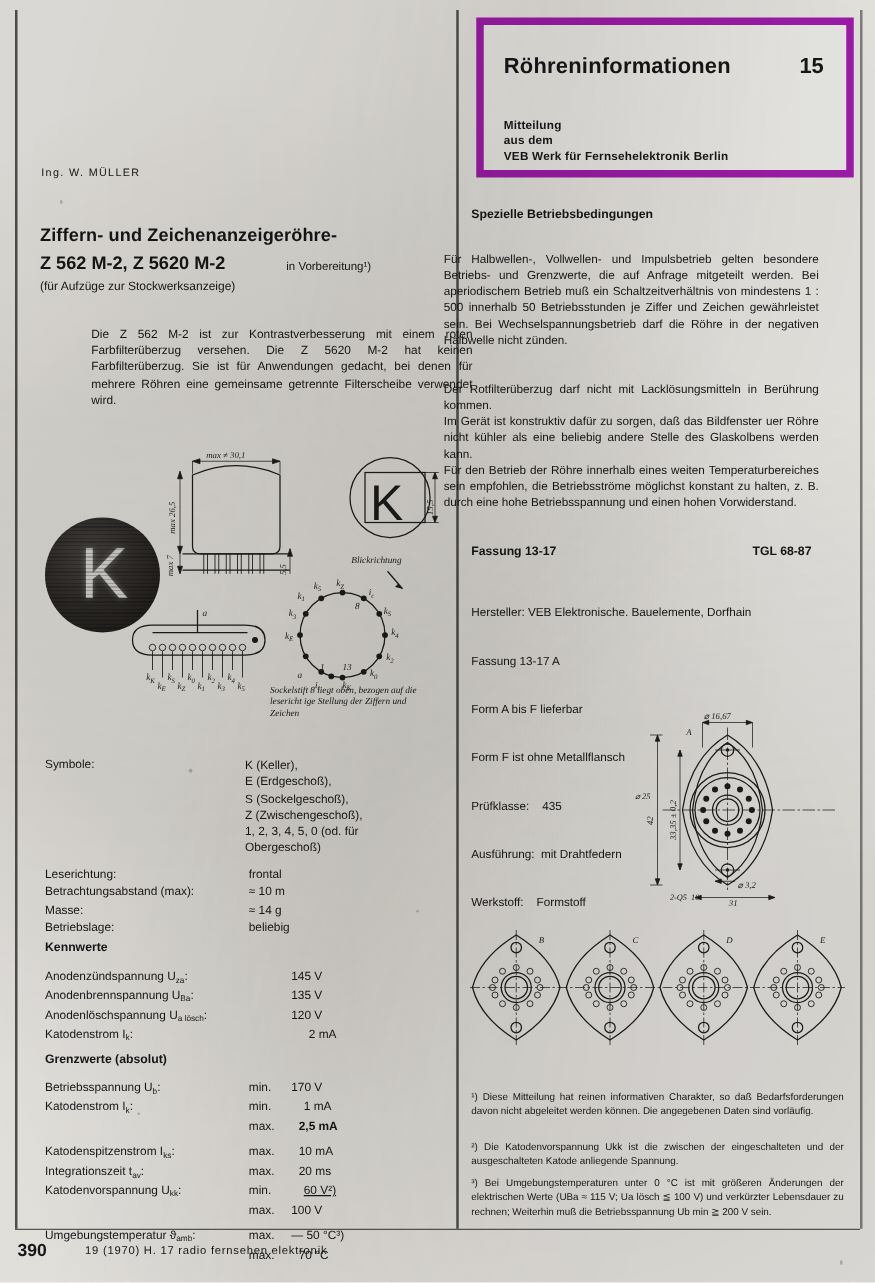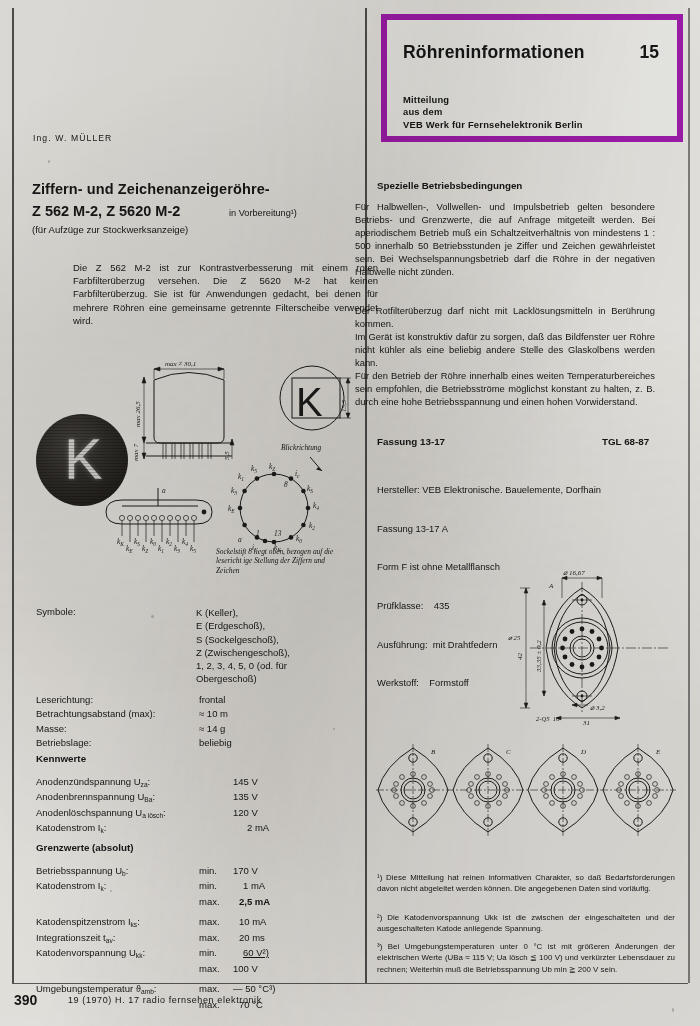--- a/index.html
+++ b/index.html
@@ -361,32 +361,33 @@
       <td class="v" style="padding-top:6px;">— 50 °C³)</td>
     </tr>
     <tr>
       <td class="k"><span></span></td>
       <td class="q">max.</td>
       <td class="v" style="padding-left:6px;">70 °C</td>
     </tr>
   </tbody>
     </table>
 
-  <div class="h-sec" style="left:377px;top:180px;">Spezielle Betriebsbedingungen</div>
+  <div class="h-sec" style="left:377px;top:166px;">Spezielle Betriebsbedingungen</div>
   <div class="rcol" style="top:200px;">Für Halbwellen-, Vollwellen- und Impulsbetrieb gelten besondere Betriebs- und Grenzwerte, die auf Anfrage mitgeteilt werden. Bei aperiodischem Betrieb muß ein Schaltzeitverhältnis von mindestens 1 : 500 innerhalb 50 Betriebsstunden je Ziffer und Zeichen gewährleistet sein. Bei Wechselspannungsbetrieb darf die Röhre in der negativen Halbwelle nicht zünden.</div>
   <div class="rcol" style="top:304px;">Der Rotfilterüberzug darf nicht mit Lacklösungsmitteln in Berührung kommen.</div>
   <div class="rcol" style="top:330px;">Im Gerät ist konstruktiv dafür zu sorgen, daß das Bildfenster uer Röhre nicht kühler als eine beliebig andere Stelle des Glaskolbens werden kann.</div>
   <div class="rcol" style="top:369px;">Für den Betrieb der Röhre innerhalb eines weiten Temperaturbereiches sein empfohlen, die Betriebsströme möglichst konstant zu halten, z. B. durch eine hohe Betriebsspannung und einen hohen Vorwiderstand.</div>
 
   <div class="h-sec" style="left:377px;top:436px;">Fassung 13-17</div>
   <div class="h-sec" style="left:602px;top:436px;">TGL 68-87</div>
 
   <div style="position:absolute;left:377px;top:458px;font-size:9.4px;line-height:12.9px;white-space:pre;">
     <div>Hersteller: VEB Elektronische. Bauelemente, Dorfhain</div>
     <div>Fassung 13-17 A</div>
+    <div>Form A bis F lieferbar</div>
     <div>Form F ist ohne Metallflansch</div>
     <div>Prüfklasse:    435</div>
     <div>Ausführung:  mit Drahtfedern</div>
     <div>Werkstoff:    Formstoff</div>
   </div>
 
   <svg style="left:500px;top:560px;width:180px;height:165px;" viewBox="0 0 180 165">
 
     <g class="dim" stroke-dasharray="10 2 2 2">
       <line x1="30" y1="88" x2="168" y2="88"></line>

